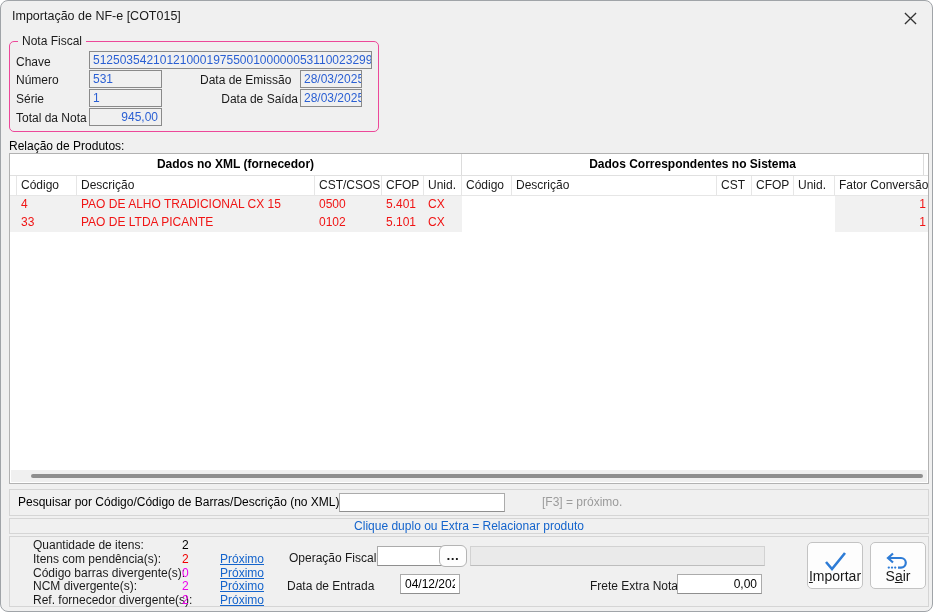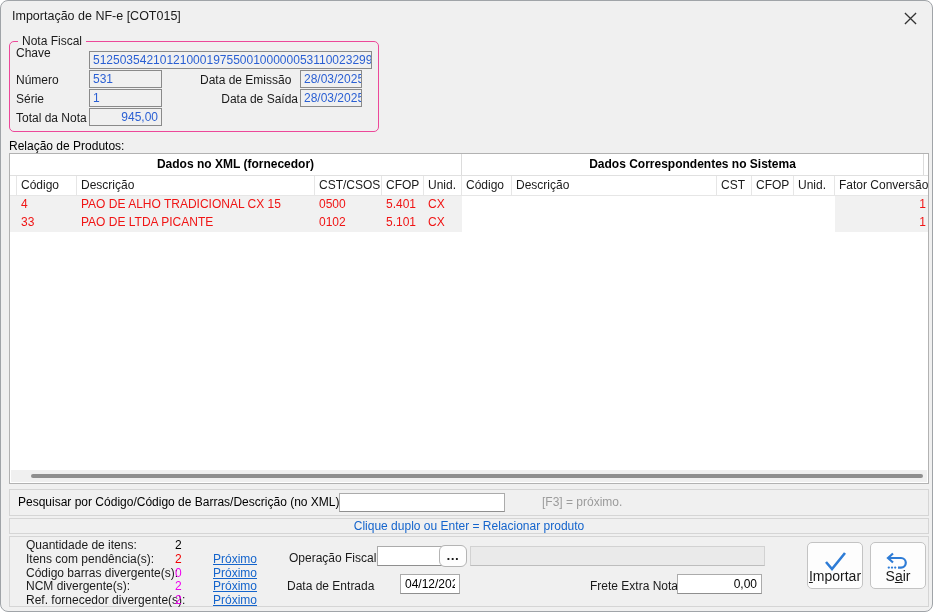--- a/index.html
+++ b/index.html
@@ -54,21 +54,21 @@
   .hscroll{position:absolute;left:1px;right:1px;bottom:1px;height:12px;background:#f0f0f0;}
   .thumb{position:absolute;left:20px;right:4px;top:4px;height:4px;background:#8f8f8f;border-radius:2px;}
   
   .panel{position:absolute;left:8px;width:920px;background:#f0f0f0;border:1px solid #d5d5d5;}
   .search-panel{top:488px;height:27px;}
   .search-label{position:absolute;left:8px;top:5px;white-space:nowrap;}
   .search-input{position:absolute;left:329px;top:3px;width:166px;height:19px;}
   .search-hint{position:absolute;left:532px;top:5px;color:#9b9b9b;white-space:nowrap;}
   .info-panel{top:517px;height:16px;text-align:center;line-height:14px;color:#1464cc;}
   .bottom-panel{top:535px;height:71px;}
-  .summary{position:absolute;left:16px;top:2px;width:270px;}
+  .summary{position:absolute;left:23px;top:2px;width:270px;}
   .srow{height:13.8px;line-height:13.5px;white-space:nowrap;}
   .slabel{display:inline-block;width:149px;color:#1a1a1a;}
   .sval{display:inline-block;width:38px;}
   .slink{color:#1464cc;text-decoration:underline;cursor:pointer;}
   .op-label{left:279px;top:13px;}
   .op-input{left:367px;top:9px;width:70px;}
   .op-ellipsis{left:429px;top:8px;width:28px;height:22px;border-radius:6px;line-height:18px;
     font-weight:bold;letter-spacing:1px;}
   .op-desc{position:absolute;left:460px;top:9px;width:295px;height:20px;background:#eaeaea;
     border:1px solid #d2d2d2;border-bottom-color:#bdbdbd;}
@@ -95,21 +95,21 @@
     <span class="title">Importação de NF-e [COT015]</span>
     <span class="closebtn">
       <svg width="13" height="13" viewBox="0 0 14 14">
         <path d="M1 1 L13 13 M13 1 L1 13" stroke="#333" stroke-width="1.4" fill="none"></path>
       </svg>
     </span>
   </div>
 
   <div class="group" style="left:8px;top:40px;width:370px;height:91px;">
     <span class="group-label">Nota Fiscal</span>
-    <span class="flabel" style="left:6px;top:3px;">Chave</span>
+    <span class="flabel" style="left:6px;top:12px;">Chave</span>
     <div class="rofield" style="left:79px;top:9px;width:283px;">51250354210121000197550010000005311002329918</div>
     <span class="flabel" style="left:6px;top:30px;">Número</span>
     <div class="rofield" style="left:79px;top:28px;width:73px;">531</div>
     <span class="flabel" style="left:190px;top:30px;width:98px;text-align:left;">Data de Emissão</span>
     <div class="rofield" style="left:290px;top:28px;width:62px;">28/03/2025</div>
     <span class="flabel" style="left:6px;top:49px;">Série</span>
     <div class="rofield" style="left:79px;top:47px;width:73px;">1</div>
     <span class="flabel" style="left:190px;top:49px;width:98px;text-align:right;">Data de Saída</span>
     <div class="rofield" style="left:290px;top:47px;width:62px;">28/03/2025</div>
     <span class="flabel" style="left:6px;top:68px;">Total da Nota</span>
@@ -171,21 +171,21 @@
       <div class="thumb"></div>
     </div>
   </div>
 
   <div class="panel search-panel">
     <span class="search-label">Pesquisar por Código/Código de Barras/Descrição (no XML):</span>
     <input class="efield search-input" value="" style="">
     <span class="search-hint">[F3] = próximo.</span>
   </div>
 
-  <div class="panel info-panel">Clique duplo ou Enter = Relacionar produto</div>
+  <div class="panel info-panel">Clique duplo ou Extra = Relacionar produto</div>
 
   <div class="panel bottom-panel">
     <div class="summary">
       <div class="srow">
         <span class="slabel">Quantidade de itens:</span><span class="sval" style="color: rgb(0, 0, 0);">2</span><a class="slink"></a>
       </div>
       <div class="srow">
         <span class="slabel">Itens com pendência(s):</span><span class="sval" style="color: rgb(240, 0, 0);">2</span><a class="slink">Próximo</a>
       </div>
       <div class="srow">

